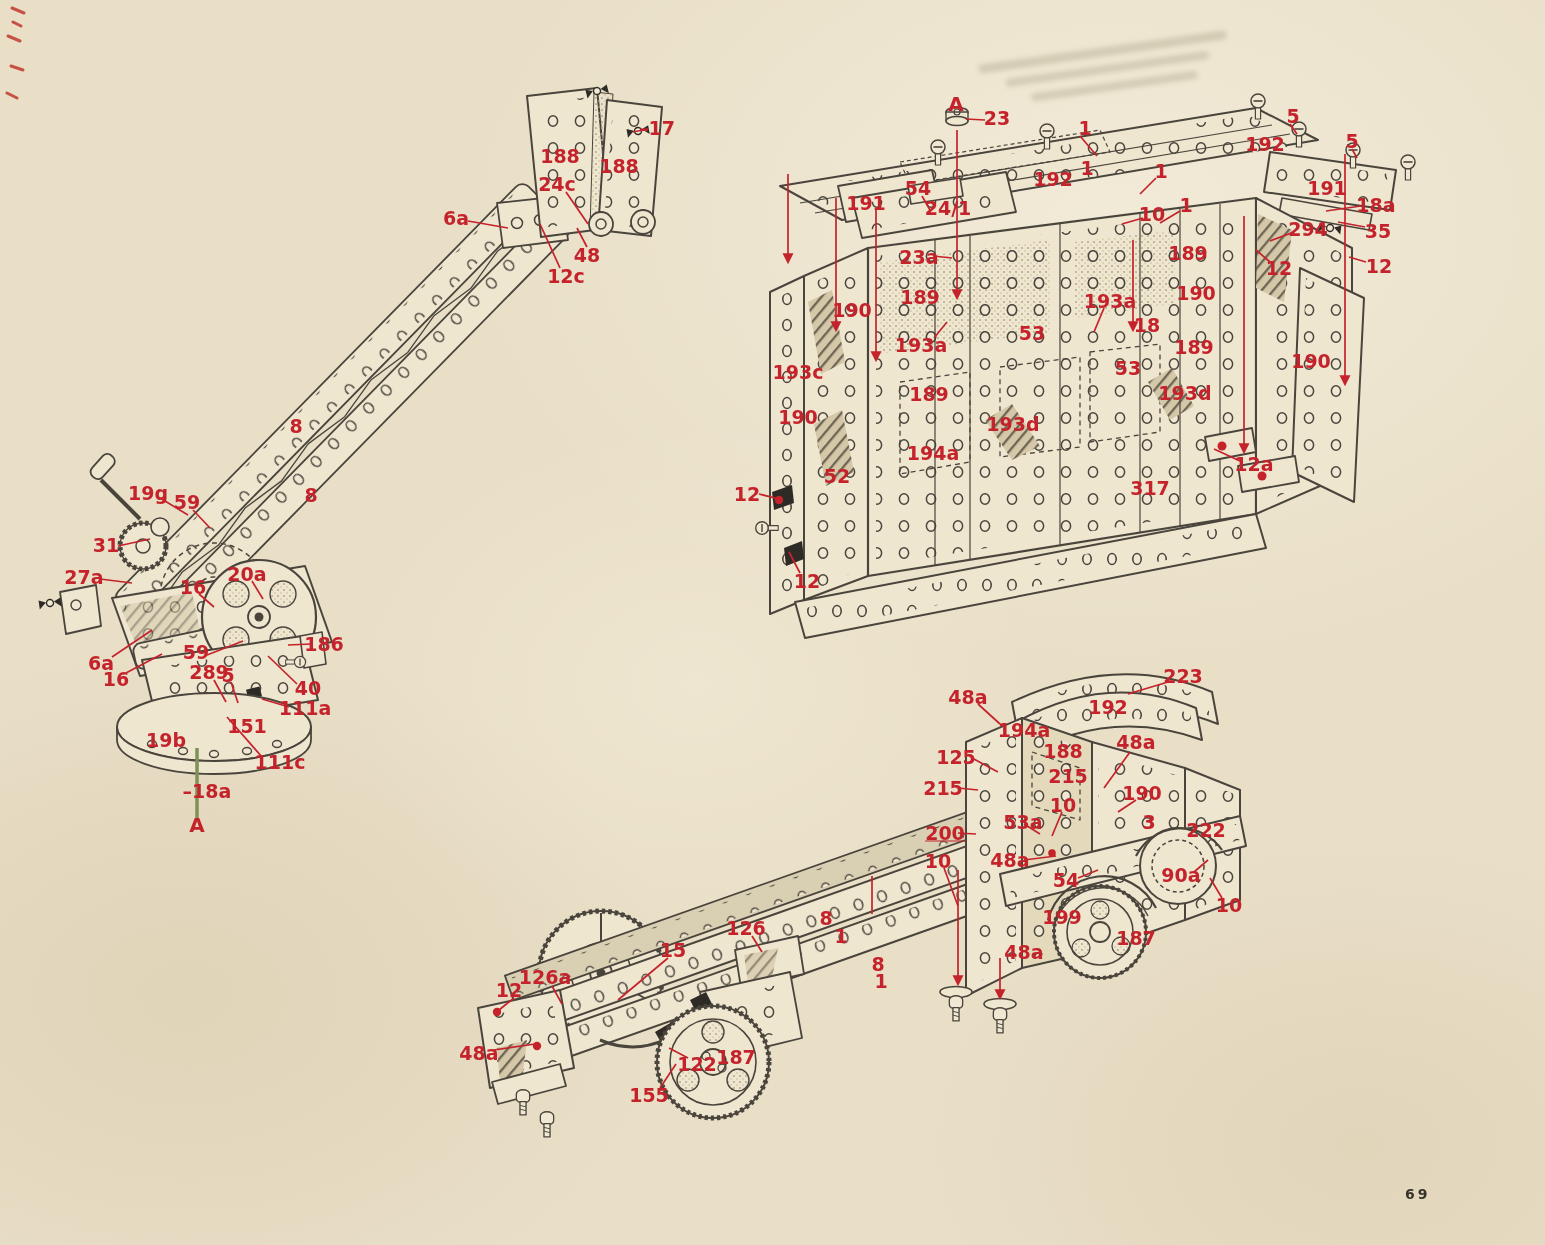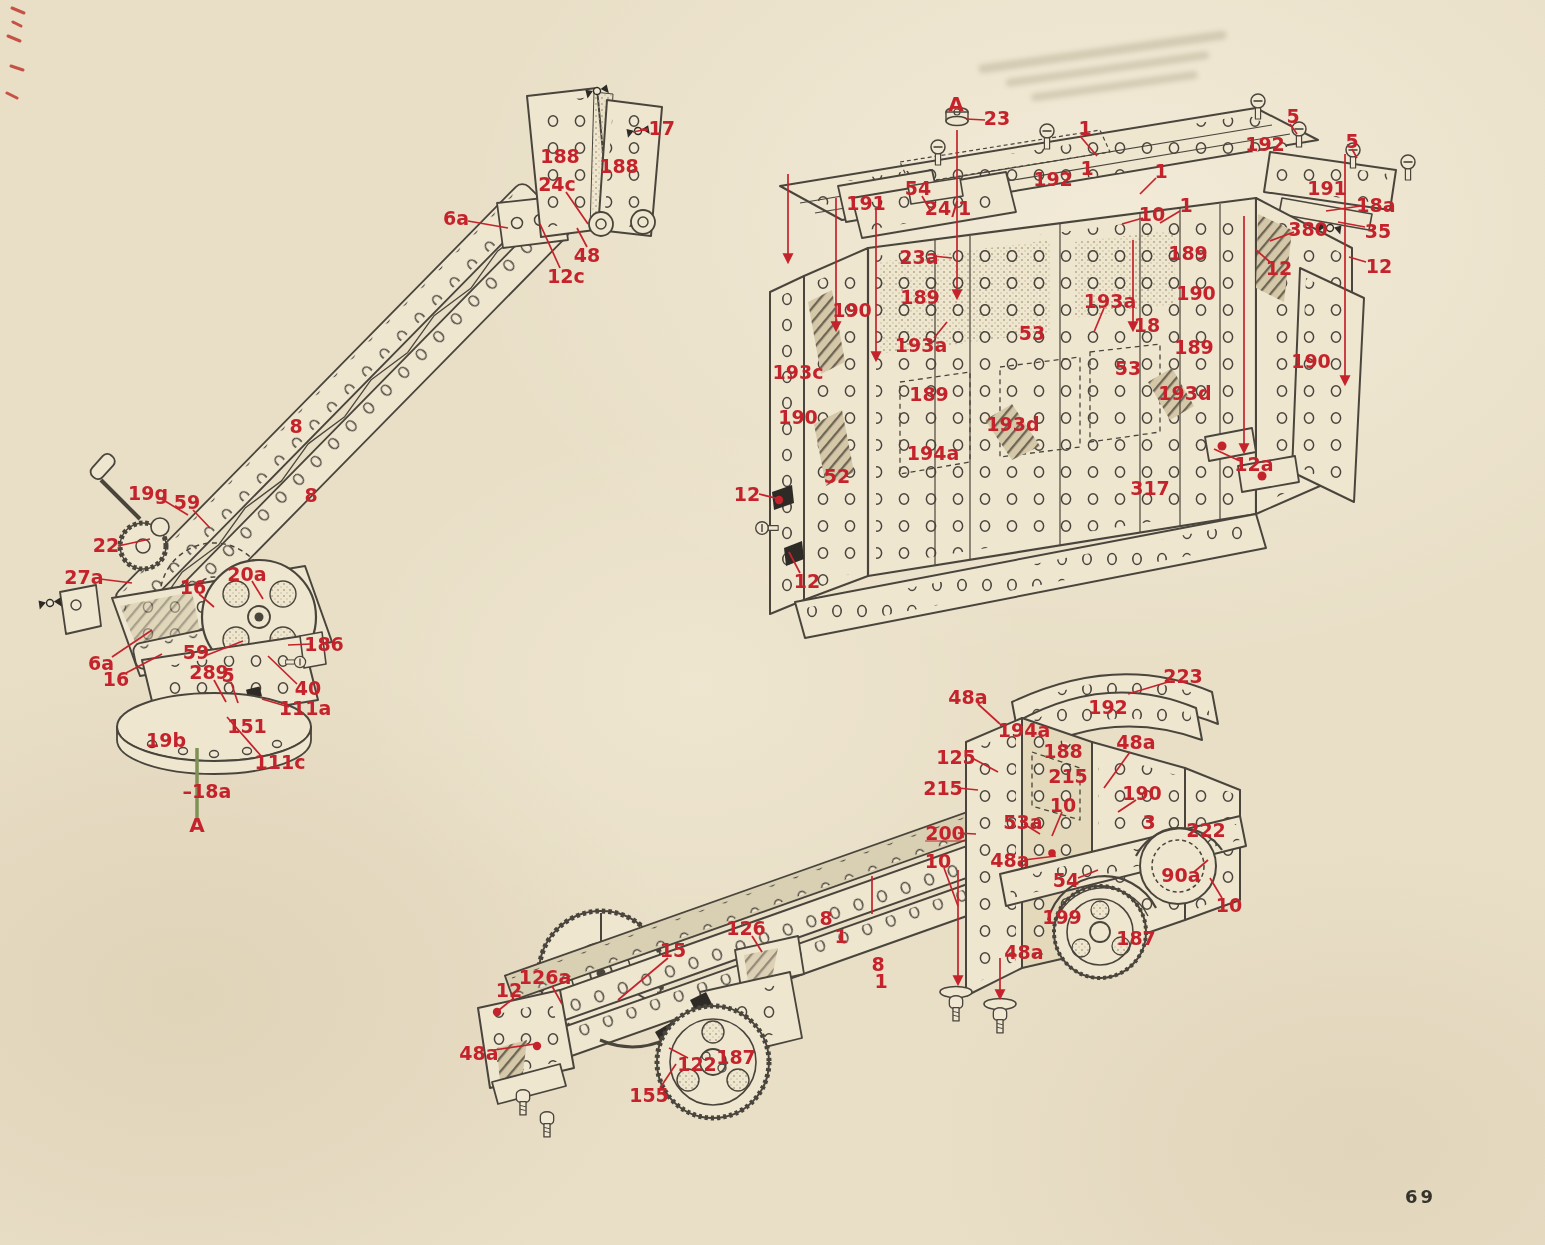--- a/index.html
+++ b/index.html
@@ -10,21 +10,21 @@
       radial-gradient(900px 650px at 12% 80%, rgba(186,166,126,.20), transparent 55%),
       radial-gradient(750px 520px at 88% 92%, rgba(186,166,126,.17), transparent 60%),
       radial-gradient(500px 380px at 45% 55%, rgba(255,250,235,.25), transparent 70%),
       #e9dfc7;}
   svg.art{position:absolute;left:0;top:0;}
   .part-label{position:absolute;transform:translate(-50%,-50%);
     color:#c5232b;font-weight:700;font-size:19px;line-height:1;
     letter-spacing:0px;white-space:nowrap;font-family:"DejaVu Sans",sans-serif;}
   .part-label.letter{font-size:20px;}
   .page-number{position:absolute;left:1405px;top:1186px;color:#36332c;
-    font-weight:700;font-size:18px;letter-spacing:3px;font-family:"DejaVu Sans",sans-serif;}
+    font-weight:700;font-size:14px;letter-spacing:3px;font-family:"DejaVu Sans",sans-serif;}
 </style>
 </head>
 <body>
 
 <div class="page">
 
 <svg class="art" width="1545" height="1245" viewBox="0 0 1545 1245">
 <defs>
   <pattern id="ph" width="27" height="27" patternUnits="userSpaceOnUse">
     <ellipse cx="13" cy="13" rx="4.6" ry="5.2" fill="#f1e8d3" stroke="#4a453c" stroke-width="1.5"></ellipse>
@@ -412,21 +412,21 @@
       <div class="part-label" style="left: 619px; top: 166px; color: rgb(197, 35, 43);">188</div>
       <div class="part-label" style="left: 657px; top: 128px; color: rgb(197, 35, 43);">–17</div>
       <div class="part-label" style="left: 557px; top: 184px; color: rgb(197, 35, 43);">24c</div>
       <div class="part-label" style="left: 587px; top: 255px; color: rgb(197, 35, 43);">48</div>
       <div class="part-label" style="left: 566px; top: 276px; color: rgb(197, 35, 43);">12c</div>
       <div class="part-label" style="left: 456px; top: 218px; color: rgb(197, 35, 43);">6a</div>
       <div class="part-label" style="left: 296px; top: 426px; color: rgb(197, 35, 43);">8</div>
       <div class="part-label" style="left: 311px; top: 495px; color: rgb(197, 35, 43);">8</div>
       <div class="part-label" style="left: 148px; top: 493px; color: rgb(197, 35, 43);">19g</div>
       <div class="part-label" style="left: 187px; top: 502px; color: rgb(197, 35, 43);">59</div>
-      <div class="part-label" style="left: 106px; top: 545px; color: rgb(197, 35, 43);">22</div>
+      <div class="part-label" style="left: 106px; top: 545px; color: rgb(197, 35, 43);">31</div>
       <div class="part-label" style="left: 84px; top: 577px; color: rgb(197, 35, 43);">27a</div>
       <div class="part-label" style="left: 193px; top: 587px; color: rgb(197, 35, 43);">16</div>
       <div class="part-label" style="left: 247px; top: 574px; color: rgb(197, 35, 43);">20a</div>
       <div class="part-label" style="left: 324px; top: 644px; color: rgb(197, 35, 43);">186</div>
       <div class="part-label" style="left: 101px; top: 663px; color: rgb(197, 35, 43);">6a</div>
       <div class="part-label" style="left: 196px; top: 652px; color: rgb(197, 35, 43);">59</div>
       <div class="part-label" style="left: 116px; top: 679px; color: rgb(197, 35, 43);">16</div>
       <div class="part-label" style="left: 209px; top: 672px; color: rgb(197, 35, 43);">289</div>
       <div class="part-label" style="left: 228px; top: 675px; color: rgb(197, 35, 43);">5</div>
       <div class="part-label" style="left: 308px; top: 688px; color: rgb(197, 35, 43);">40</div>
@@ -446,21 +446,21 @@
       <div class="part-label" style="left: 866px; top: 203px; color: rgb(197, 35, 43);">191</div>
       <div class="part-label" style="left: 918px; top: 188px; color: rgb(197, 35, 43);">54</div>
       <div class="part-label" style="left: 948px; top: 208px; color: rgb(197, 35, 43);">24/1</div>
       <div class="part-label" style="left: 1087px; top: 168px; color: rgb(197, 35, 43);">1</div>
       <div class="part-label" style="left: 1161px; top: 171px; color: rgb(197, 35, 43);">1</div>
       <div class="part-label" style="left: 1152px; top: 214px; color: rgb(197, 35, 43);">10</div>
       <div class="part-label" style="left: 1186px; top: 205px; color: rgb(197, 35, 43);">1</div>
       <div class="part-label" style="left: 1327px; top: 188px; color: rgb(197, 35, 43);">191</div>
       <div class="part-label" style="left: 1376px; top: 205px; color: rgb(197, 35, 43);">18a</div>
       <div class="part-label" style="left: 1378px; top: 231px; color: rgb(197, 35, 43);">35</div>
-      <div class="part-label" style="left: 1308px; top: 229px; color: rgb(197, 35, 43);">380</div>
+      <div class="part-label" style="left: 1308px; top: 229px; color: rgb(197, 35, 43);">294</div>
       <div class="part-label" style="left: 1279px; top: 268px; color: rgb(197, 35, 43);">12</div>
       <div class="part-label" style="left: 1379px; top: 266px; color: rgb(197, 35, 43);">12</div>
       <div class="part-label" style="left: 919px; top: 257px; color: rgb(197, 35, 43);">23a</div>
       <div class="part-label" style="left: 1188px; top: 253px; color: rgb(197, 35, 43);">189</div>
       <div class="part-label" style="left: 920px; top: 297px; color: rgb(197, 35, 43);">189</div>
       <div class="part-label" style="left: 852px; top: 310px; color: rgb(197, 35, 43);">190</div>
       <div class="part-label" style="left: 1110px; top: 301px; color: rgb(197, 35, 43);">193a</div>
       <div class="part-label" style="left: 1196px; top: 293px; color: rgb(197, 35, 43);">190</div>
       <div class="part-label" style="left: 1032px; top: 333px; color: rgb(197, 35, 43);">53</div>
       <div class="part-label" style="left: 1147px; top: 325px; color: rgb(197, 35, 43);">18</div>

